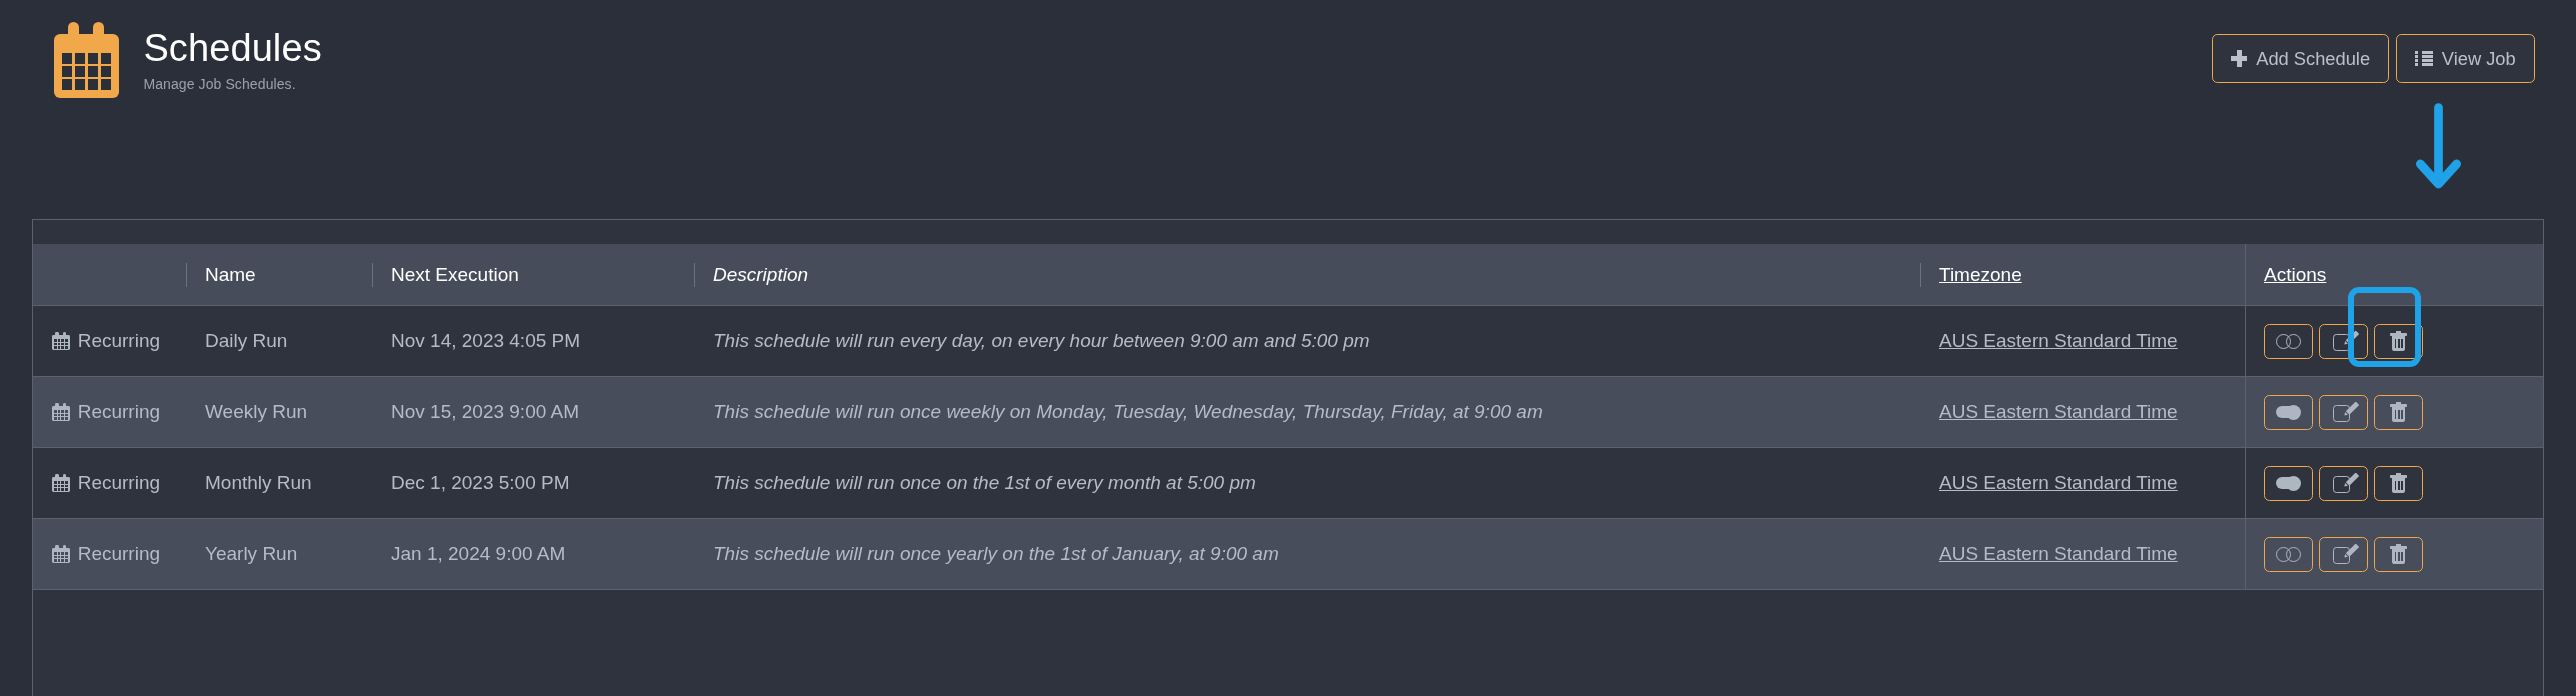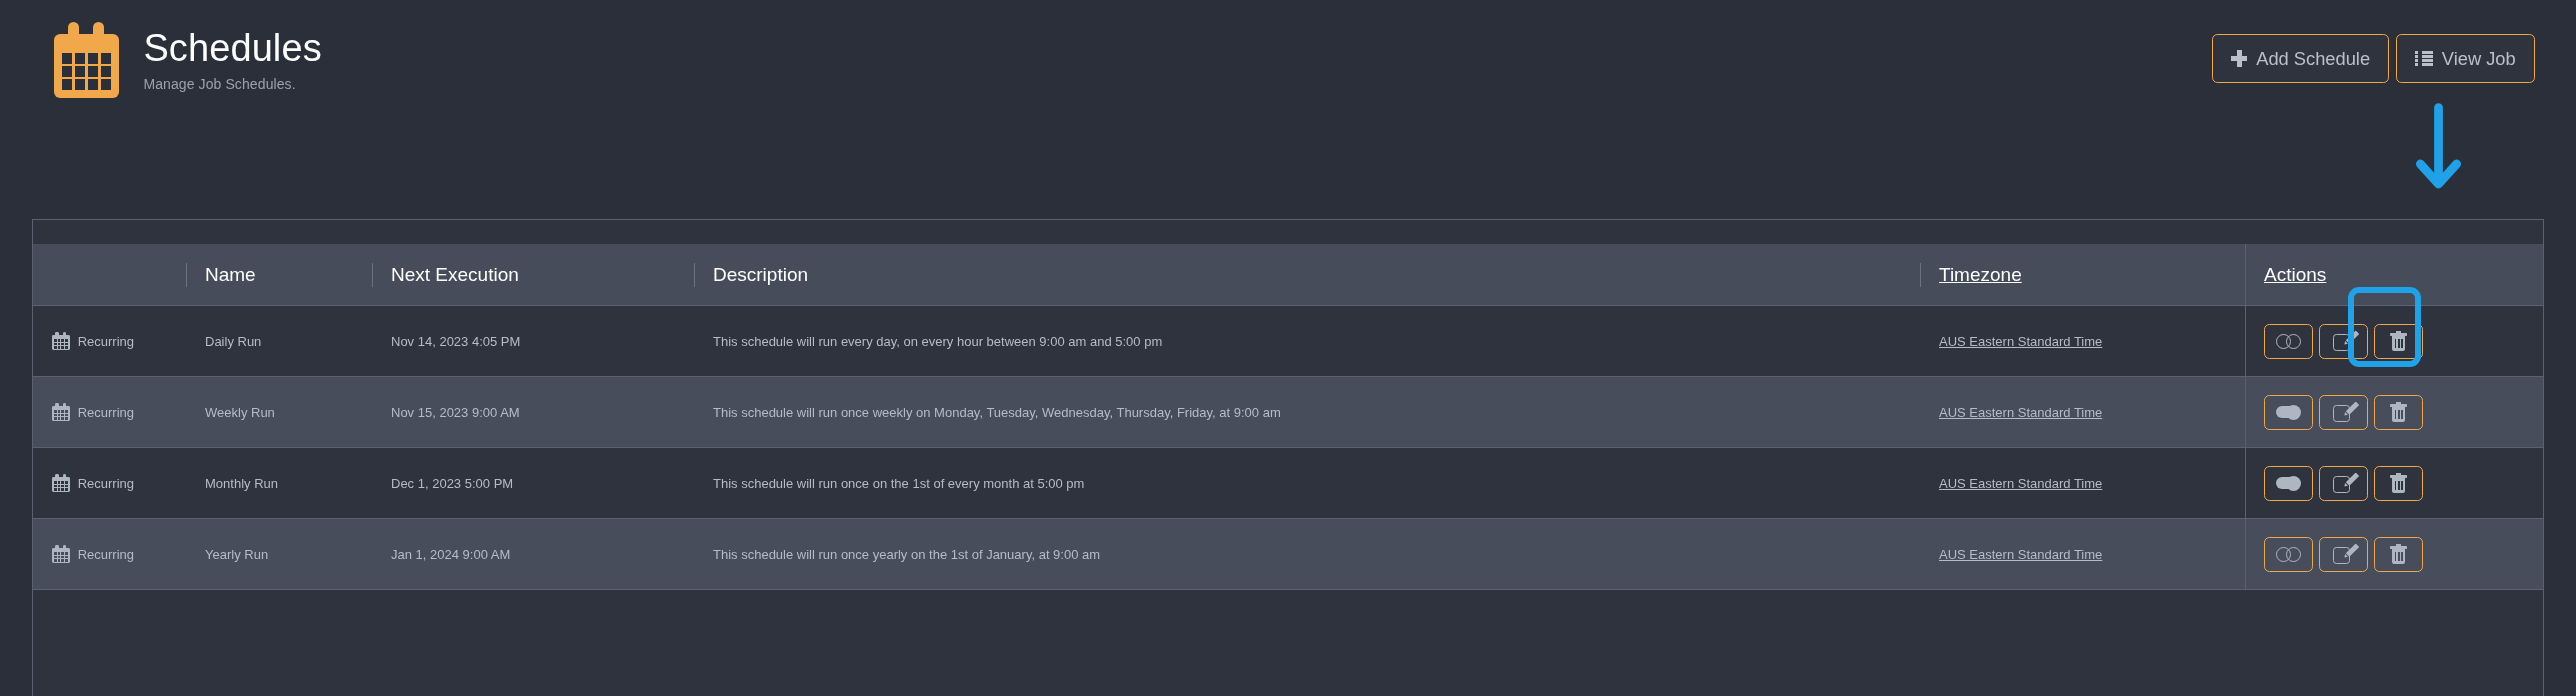--- a/index.html
+++ b/index.html
@@ -179,35 +179,35 @@
     content: "";
     position: absolute;
     left: 0; top: 0;
     width: 0.7px; height: 100%;
     background: #5a6170;
   }
 
   .c-type { width: 153px; flex: none; }
   .c-name { width: 186px; flex: none; }
   .c-next { width: 322px; flex: none; }
-  .c-desc { flex: 1 1 auto; min-width: 0; }
+  .c-desc { flex: 1 1 auto; min-width: 0; font-style: italic; }
   .c-tz   { width: 325px; flex: none; text-decoration: underline; }
   .c-act  { width: 298px; flex: none; text-decoration: underline; }
 
   .row {
     display: flex;
     height: 71px;
     align-items: center;
     border-bottom: 0.7px solid #5a6170;
   }
   .row.odd  { background: #2f333d; }
   .row.even { background: #474d5a; }
 
   .td {
-    font-size: 13px;
+    font-size: 19px;
     color: #b4bcc8;
     display: flex;
     align-items: center;
     height: 100%;
     padding-left: 19px;
     position: relative;
     white-space: nowrap;
     overflow: hidden;
   }
   .td.bar::before {

